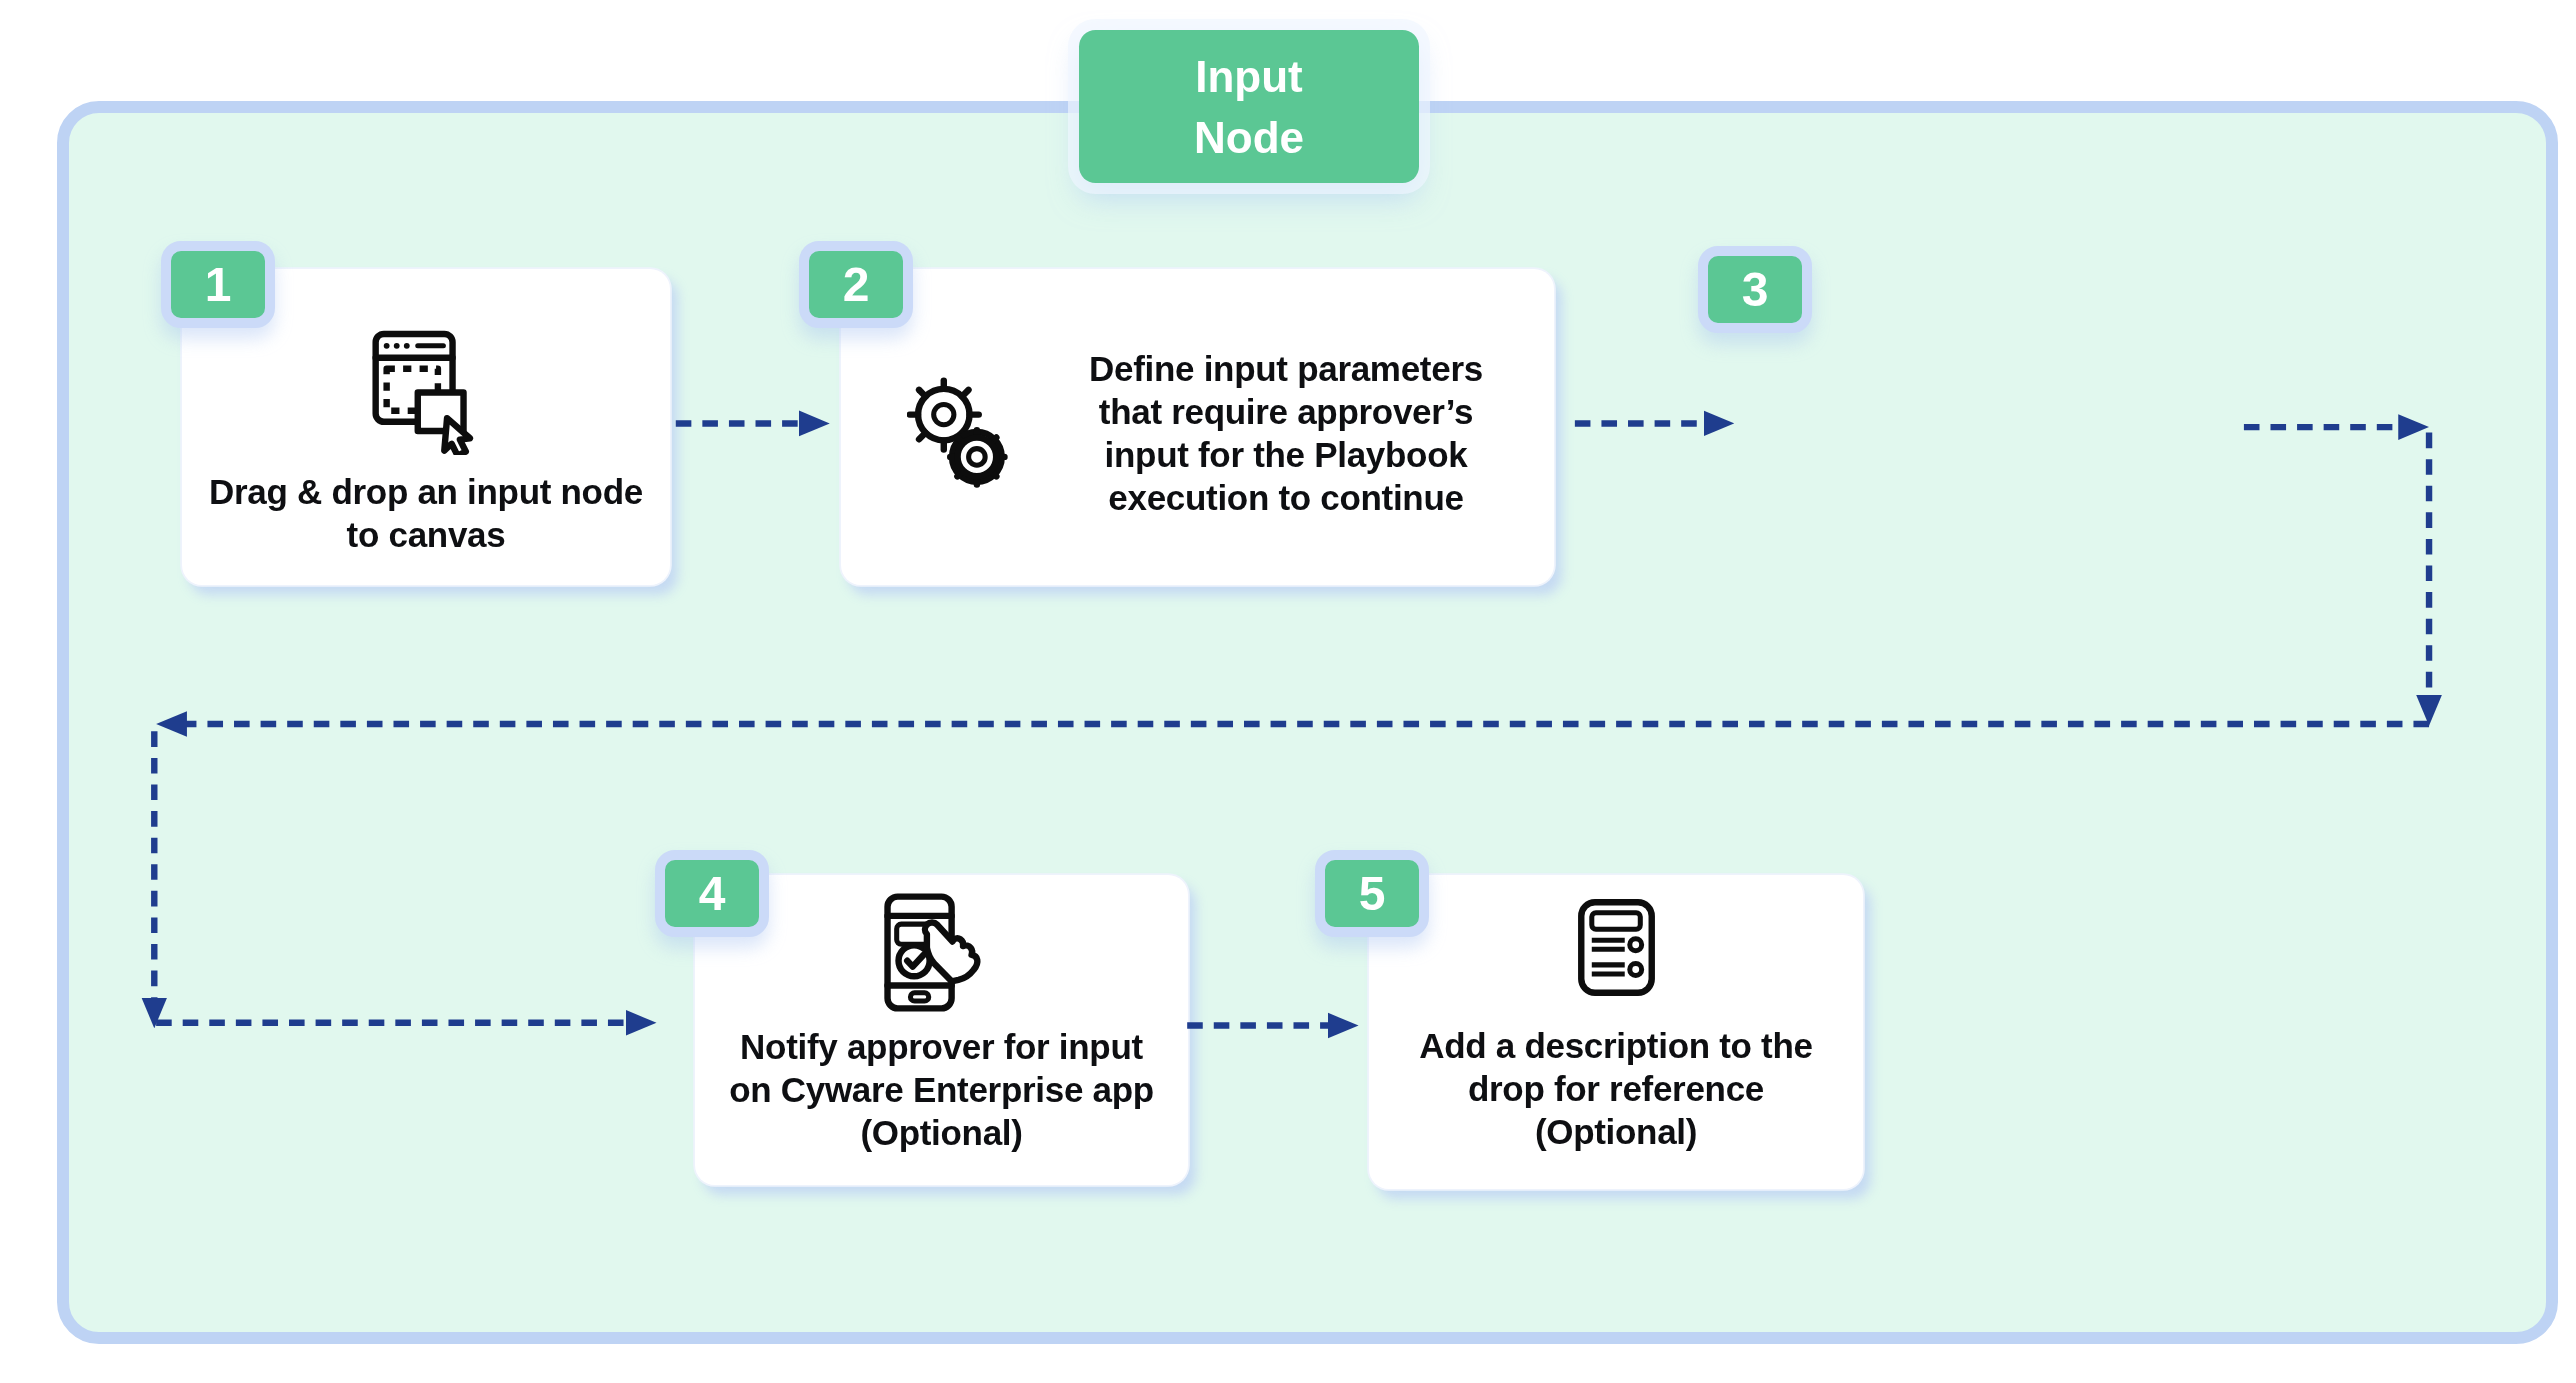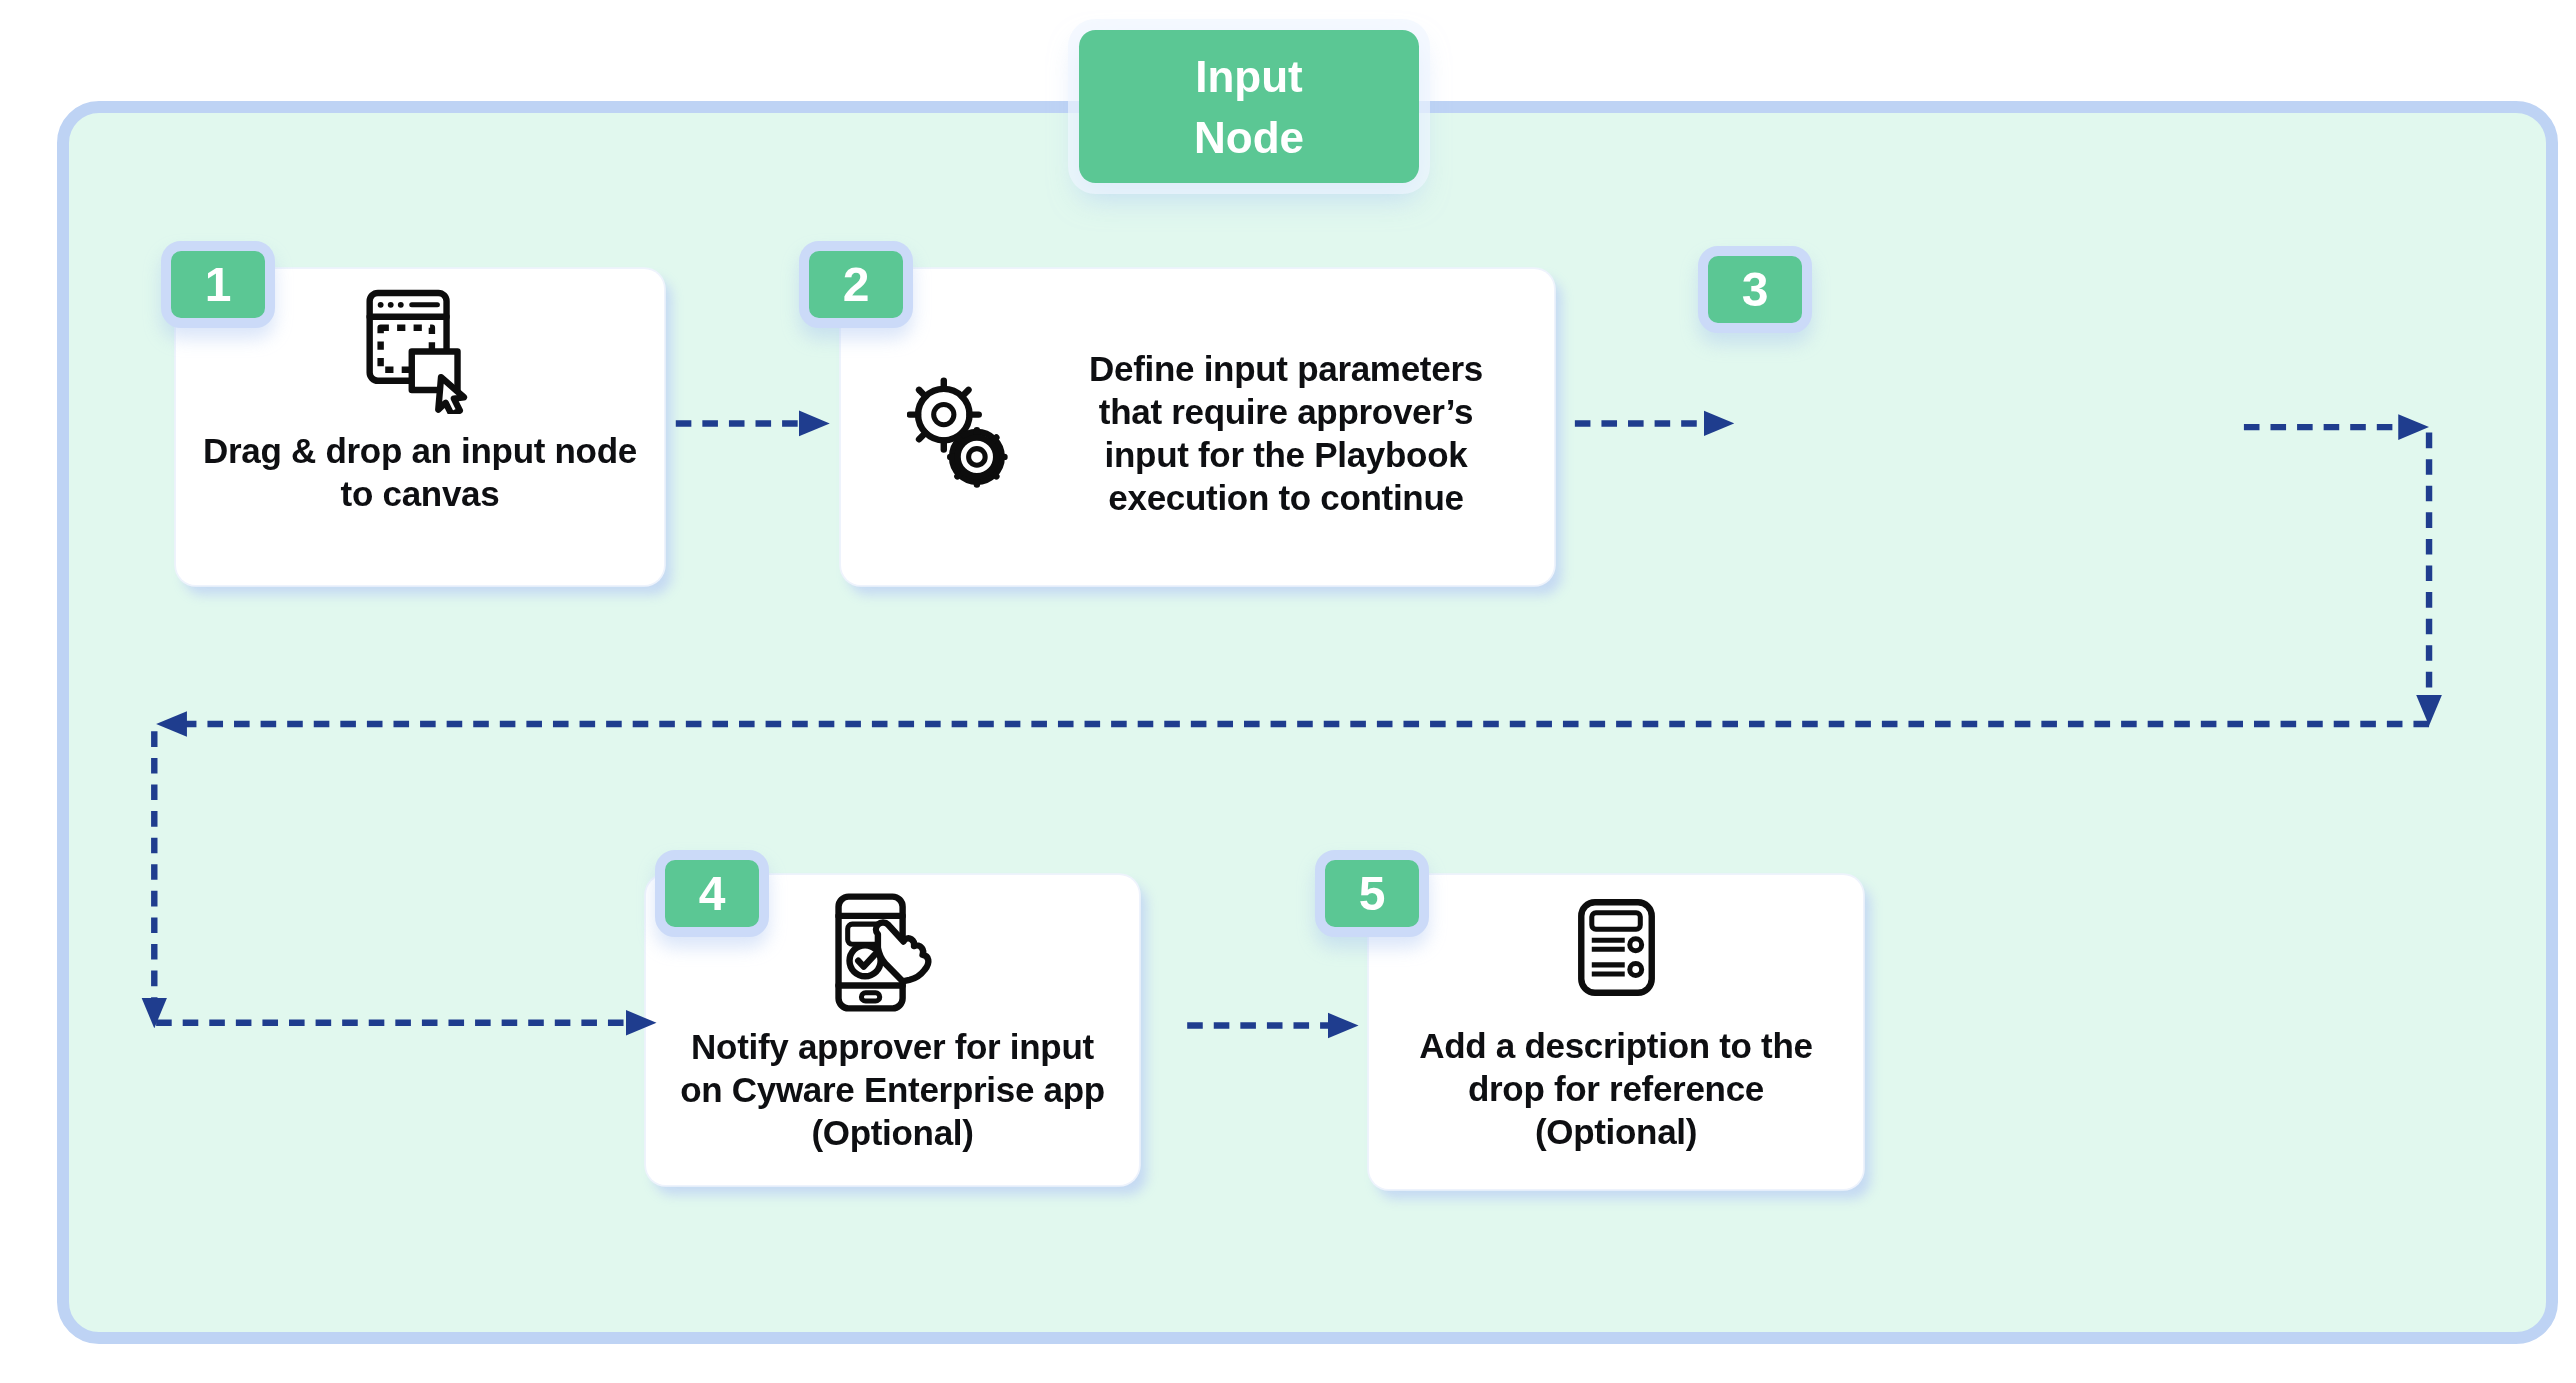--- a/index.html
+++ b/index.html
@@ -28,26 +28,26 @@
   
   .card{
     position:absolute;background:#ffffff;border-radius:20px;
     box-shadow:0 0 0 1.8px #eef3fc, 7.3px 9.2px 11px rgba(188,208,244,.75);
     display:flex;flex-direction:column;align-items:center;box-sizing:border-box;
   }
   .card .label{
     margin:0;color:#0e0f12;font-weight:bold;font-size:35px;line-height:43px;
     text-align:center;white-space:pre-line;letter-spacing:-0.3px;
   }
-  .c1{left:176px;top:269px;width:488px;height:316px;padding-top:20px;gap:14.7px;}
+  .c1{left:182px;top:269px;width:488px;height:316px;padding-top:61px;gap:14.7px;}
   .c2{left:841px;top:269px;width:713px;height:316px;flex-direction:row;
       justify-content:flex-start;padding:12px 31px 0 66px;gap:39px;}
   .c2 .label{flex:1;}
   .c3{left:1744px;top:272px;width:498px;height:321px;padding-top:18.3px;gap:26px;}
-  .c4{left:646px;top:875px;width:493px;height:310px;padding-top:18.3px;gap:13px;}
+  .c4{left:695px;top:875px;width:493px;height:310px;padding-top:18.3px;gap:13px;}
   .c5{left:1369px;top:875px;width:494px;height:314px;padding-top:24px;gap:27.5px;}
   
   .badge{
     position:absolute;width:114px;height:87px;box-sizing:border-box;
     background:#5bc794;border:10px solid #cbdaf8;border-radius:20px;
     display:flex;align-items:center;justify-content:center;
     box-shadow:0 11px 16.5px rgba(165,193,240,.4);z-index:5;
   }
   .badge span{color:#ffffff;font-size:48px;font-weight:bold;}
   .b1{left:161px;top:241px;}

